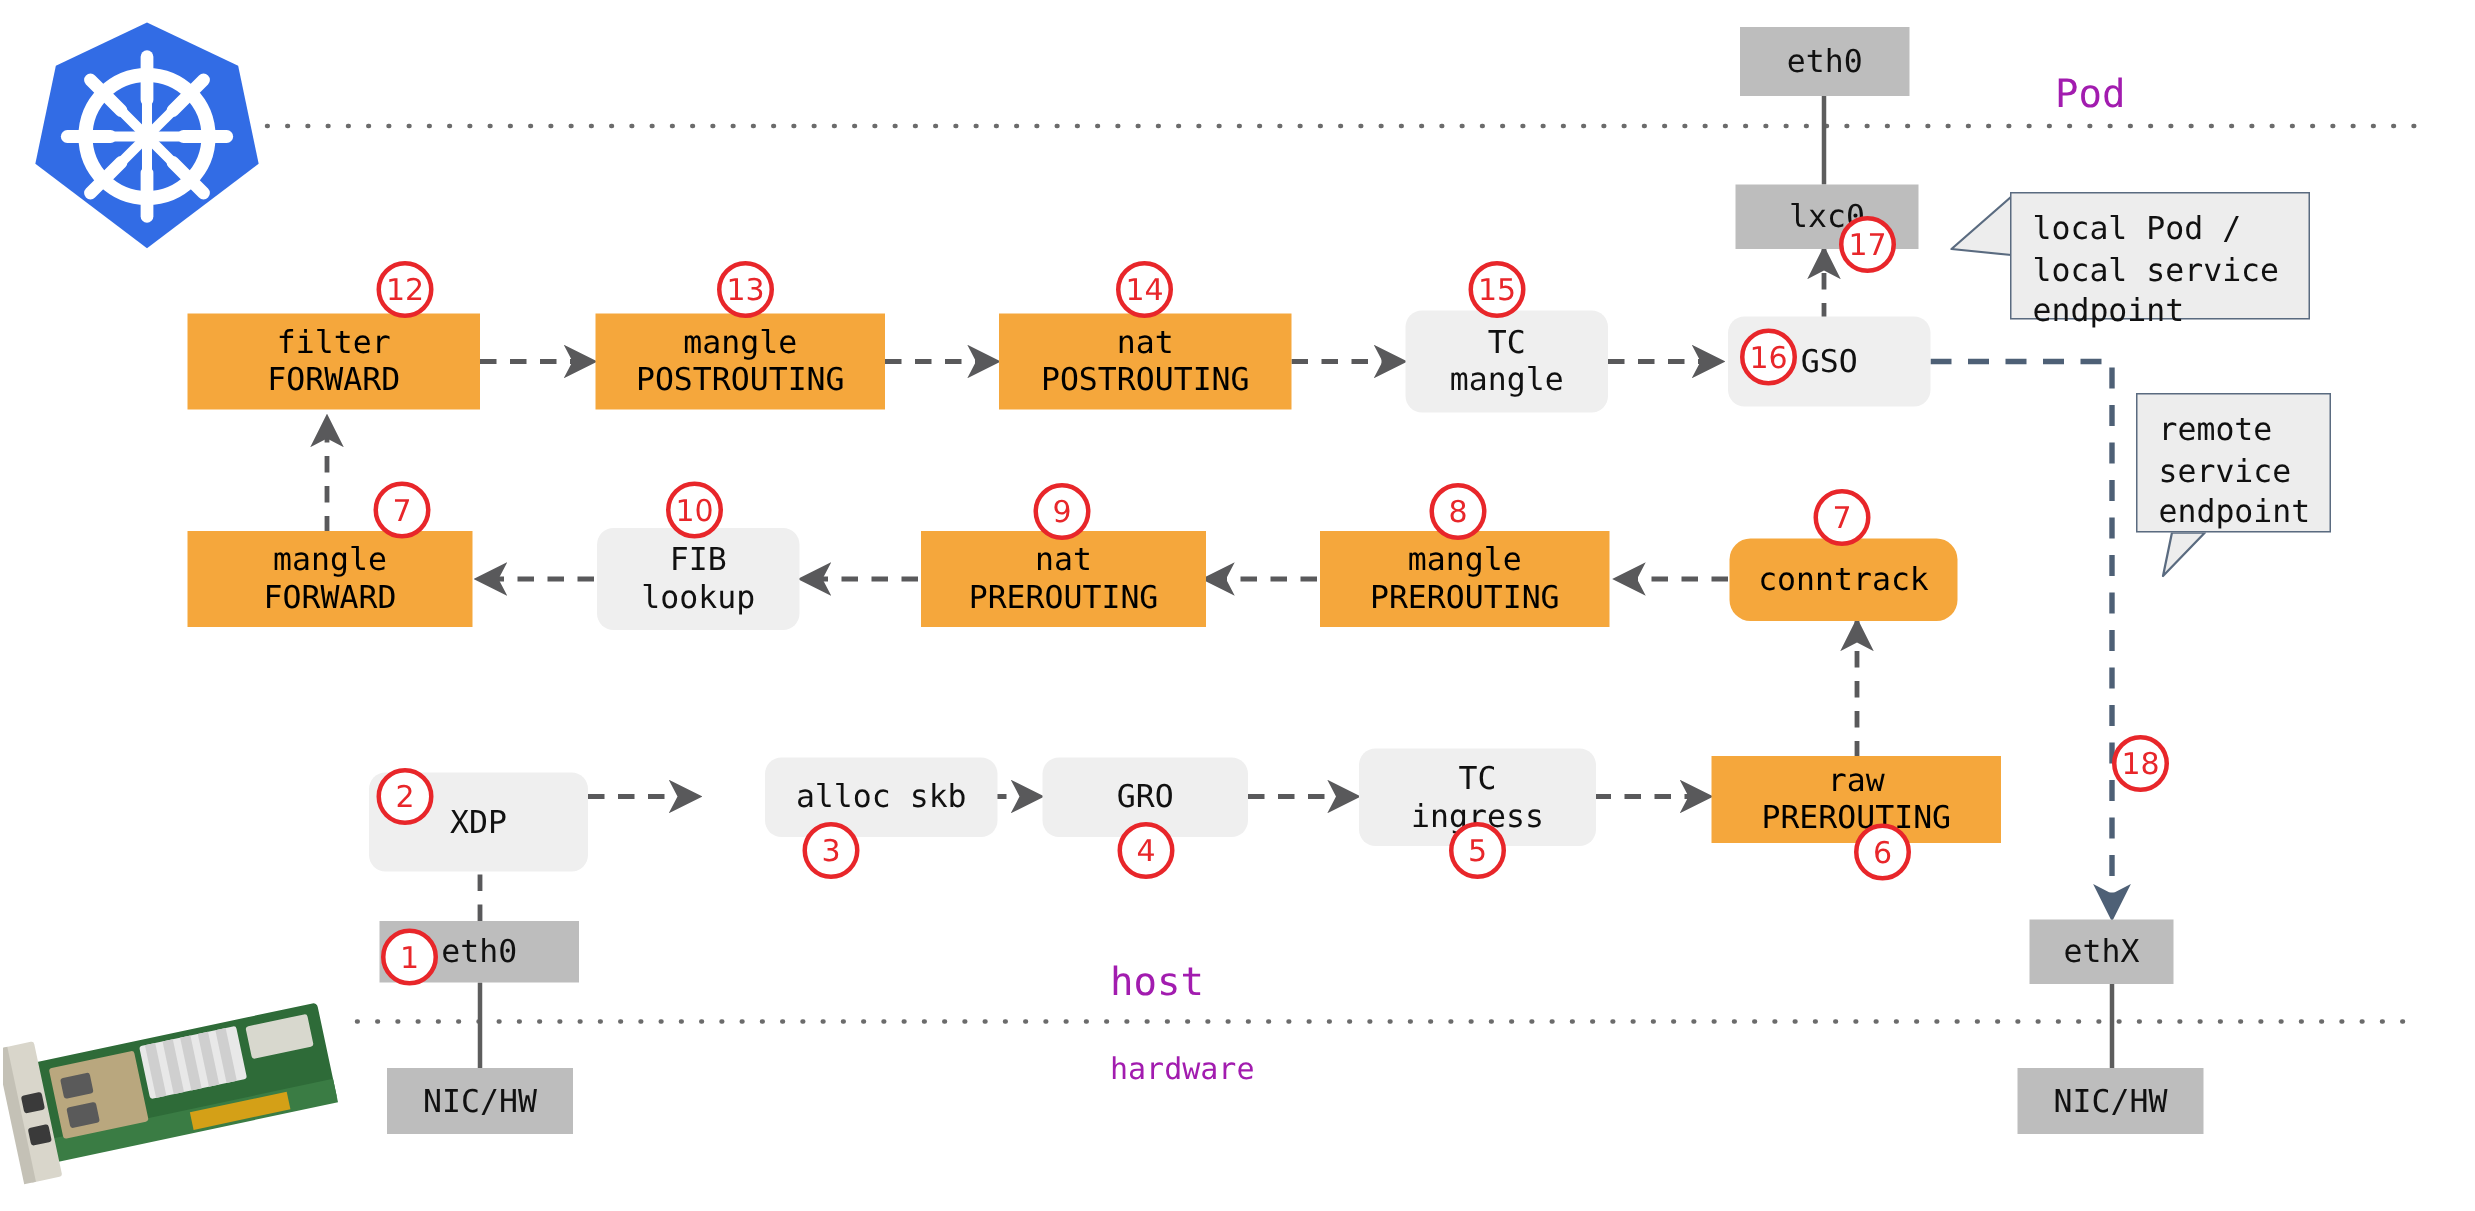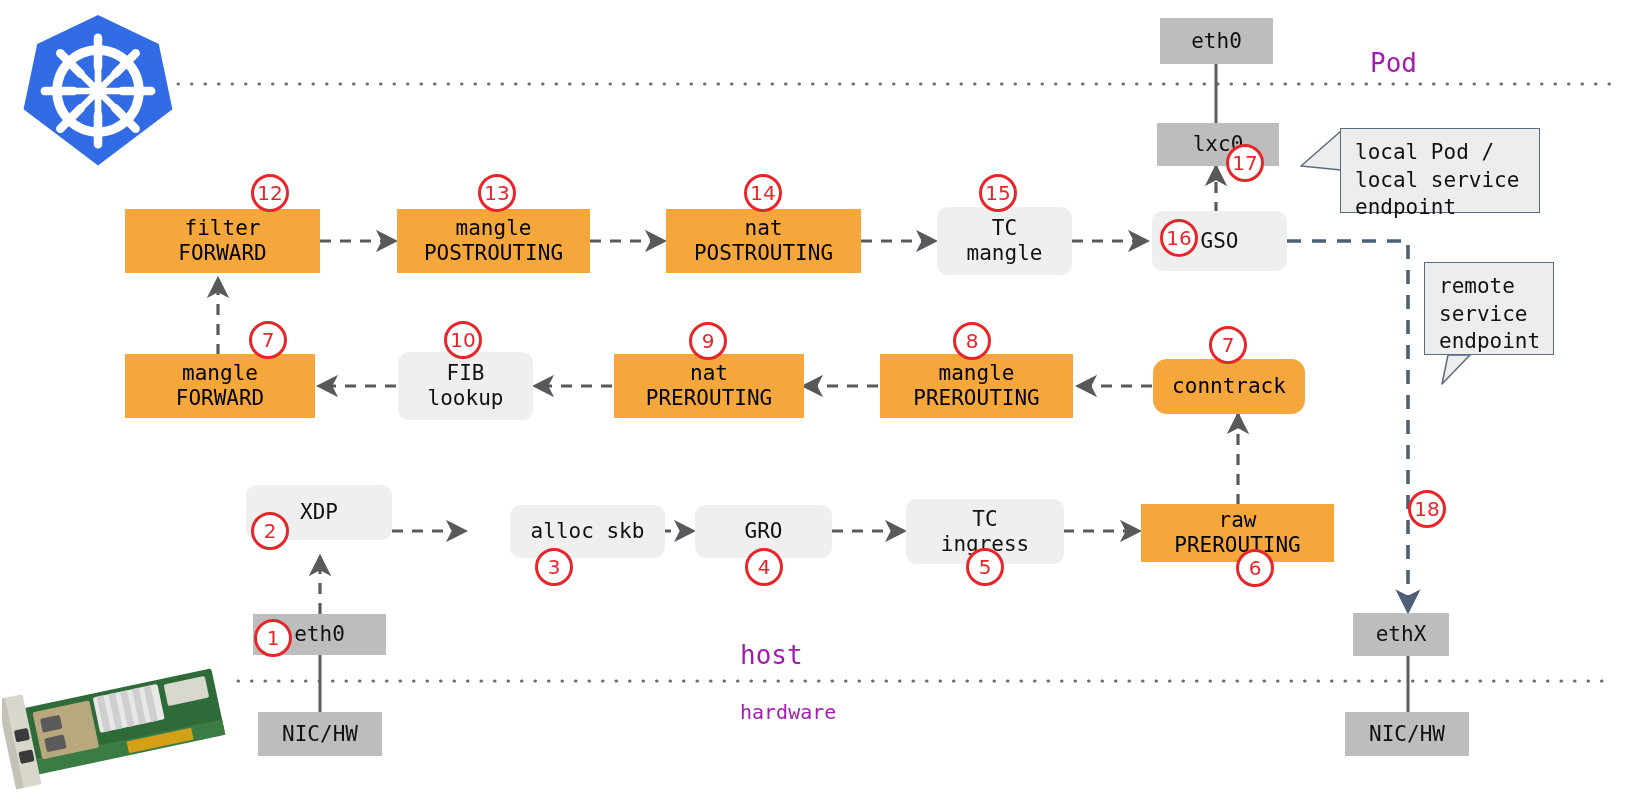--- a/index.html
+++ b/index.html
@@ -269,21 +269,21 @@
 
   <div class="node n-orange" style="left:880px;top:354px;width:193px;height:64px;">
     <span class="l1">mangle</span>
     <span class="l2">PREROUTING</span>
   </div>
 
   <div class="node n-orange rounded" style="left:1153px;top:359px;width:152px;height:55px;border-radius:14px;">
     <span class="l1">conntrack</span>
   </div>
 
-  <div class="node n-grey" style="left:246px;top:485px;width:146px;height:55px;">
+  <div class="node n-grey" style="left:246px;top:515px;width:146px;height:66px;">
     <span class="l1">XDP</span>
   </div>
 
   <div class="node n-grey" style="left:466px;top:505px;width:155px;height:53px;margin-left:44px;">
     <span class="l1">alloc skb</span>
   </div>
 
   <div class="node n-grey" style="left:695px;top:505px;width:137px;height:53px;">
     <span class="l1">GRO</span>
   </div>

